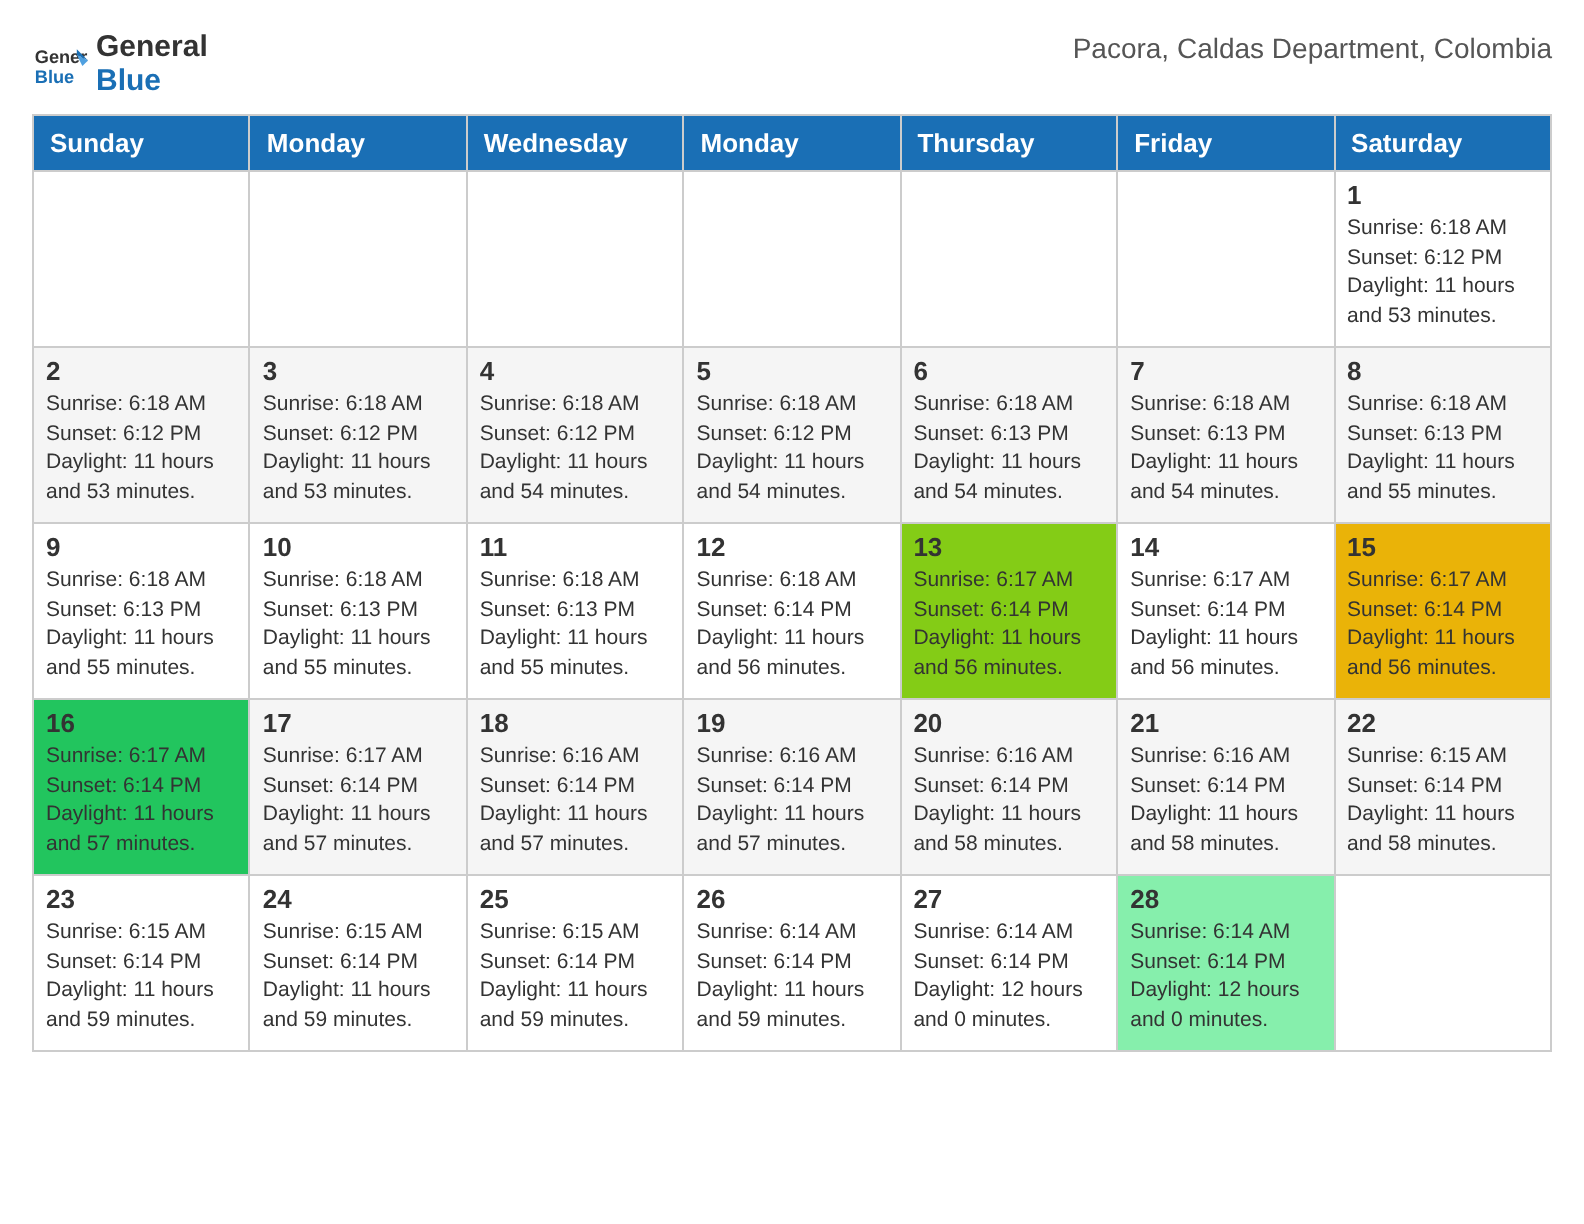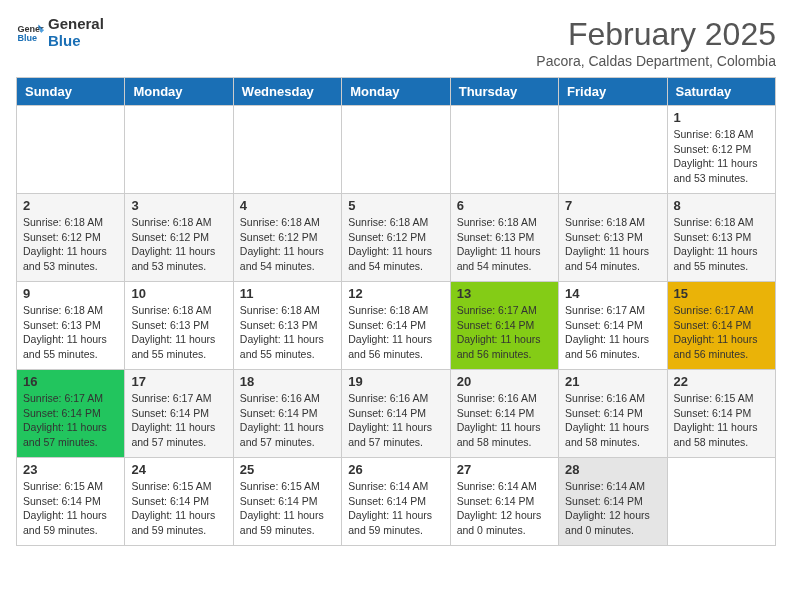--- a/index.html
+++ b/index.html
@@ -82,21 +82,20 @@
       <text x="2" y="32" font-size="13" font-weight="bold" fill="#1a6fb5">Blue</text>
       <polygon points="32,8 40,16 32,12" fill="#1a6fb5"></polygon>
       <polygon points="32,12 40,16 36,20" fill="#4fa0e0"></polygon>
     </svg>
     <div style="line-height:1.1">
       <div style="font-size:15px;font-weight:bold;color:#333;">General</div>
       <div style="font-size:15px;font-weight:bold;color:#1a6fb5;">Blue</div>
     </div>
   </div>
   <div class="title-block">
-    <div class="month-year">February 2025</div>
     <div class="location">Pacora, Caldas Department, Colombia</div>
   </div>
 </div>
 
 <table class="calendar">
   <thead>
     <tr>
     <th>Sunday</th>
         <th>Monday</th>
         <th>Wednesday</th>
@@ -304,21 +303,21 @@
 Daylight: 11 hours
 and 59 minutes.</div>
         </td>
         <td style="background-color: rgb(255, 255, 255);">
           <span class="day-number">27</span>
           <div class="day-info" style="white-space: pre-line;">Sunrise: 6:14 AM
 Sunset: 6:14 PM
 Daylight: 12 hours
 and 0 minutes.</div>
         </td>
-        <td style="background-color: #e5e5e5;">
+        <td style="background-color: #86efac;">
           <span class="day-number">28</span>
           <div class="day-info" style="white-space: pre-line;">Sunrise: 6:14 AM
 Sunset: 6:14 PM
 Daylight: 12 hours
 and 0 minutes.</div>
         </td>
         <td style="background-color: rgb(255, 255, 255);"></td>
       </tr>
     </tbody>
 </table>

